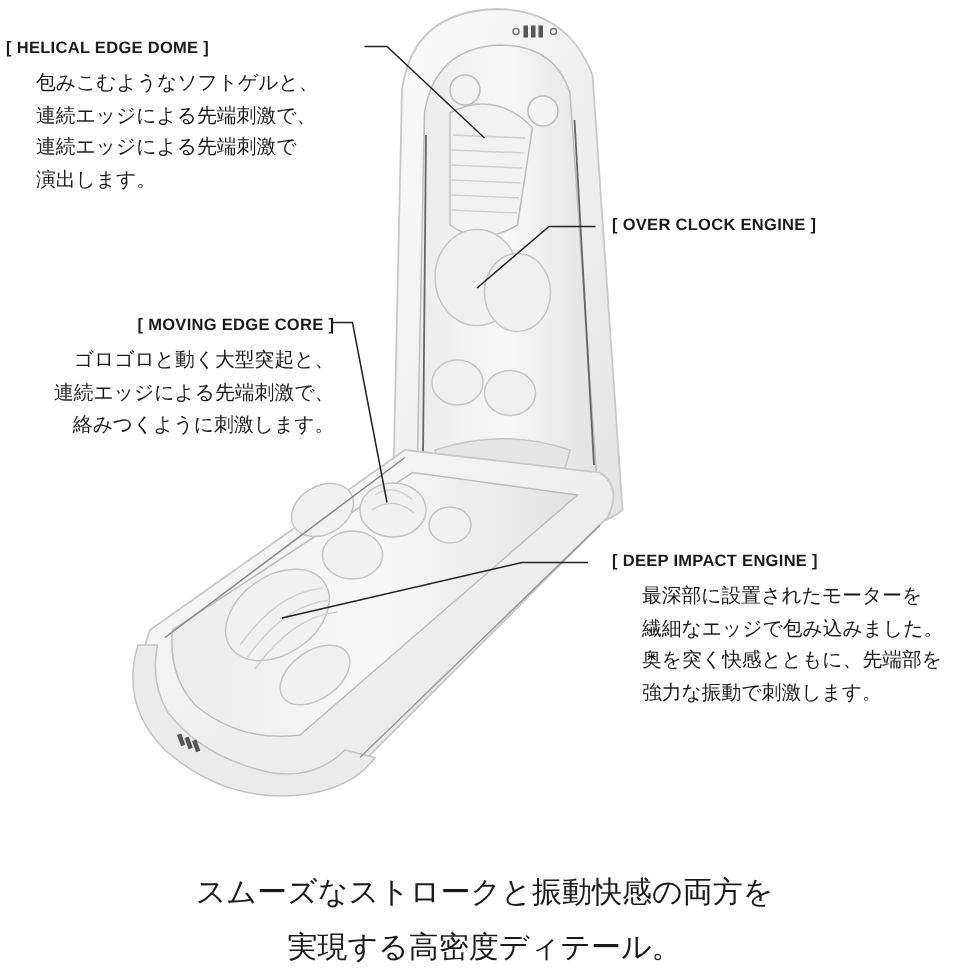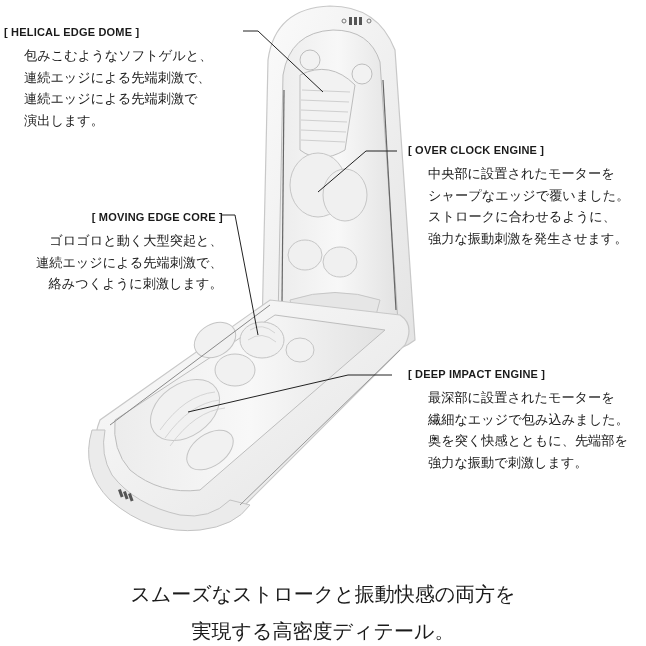--- a/index.html
+++ b/index.html
@@ -118,26 +118,20 @@
   <div class="callout-title">[ MOVING EDGE CORE ]</div>
   <div class="callout-body">
     <div>ゴロゴロと動く大型突起と、</div>
     <div>連続エッジによる先端刺激で、</div>
     <div>絡みつくように刺激します。</div>
   </div>
 </div>
 
 <div class="callout" style="left:408px; top:140px;">
   <div class="callout-title">[ OVER CLOCK ENGINE ]</div>
-  <div class="callout-body">
-    <div>中央部に設置されたモーターを</div>
-    <div>シャープなエッジで覆いました。</div>
-    <div>ストロークに合わせるように、</div>
-    <div>強力な振動刺激を発生させます。</div>
-  </div>
 </div>
 
 <div class="callout" style="left:408px; top:364px;">
   <div class="callout-title">[ DEEP IMPACT ENGINE ]</div>
   <div class="callout-body">
     <div>最深部に設置されたモーターを</div>
     <div>繊細なエッジで包み込みました。</div>
     <div>奥を突く快感とともに、先端部を</div>
     <div>強力な振動で刺激します。</div>
   </div>

